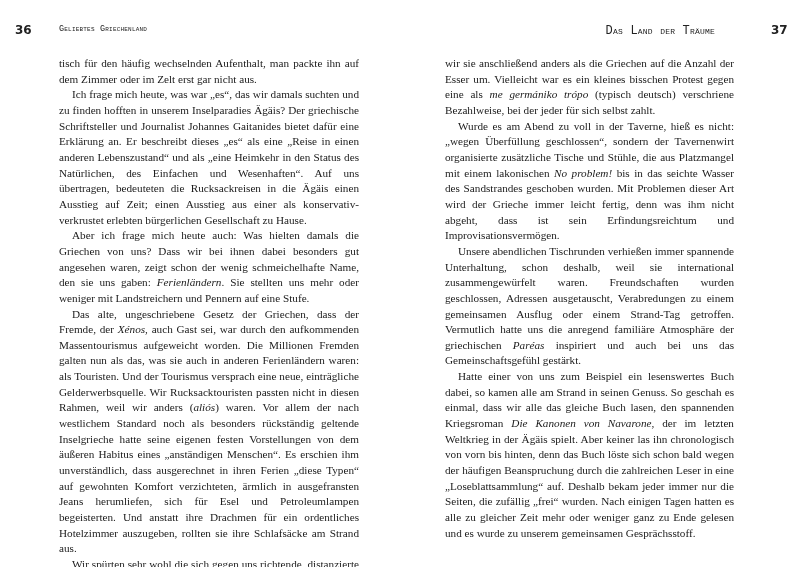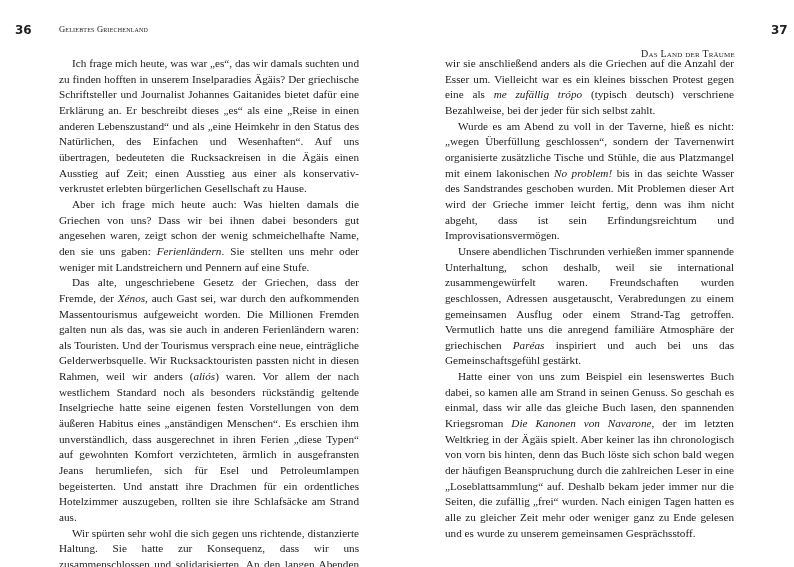--- a/index.html
+++ b/index.html
@@ -13,60 +13,61 @@
   .page-left { left: 0; width: 397px; }
   .page-right { left: 397px; width: 397px; }
 
   .folio {
     position: absolute; top: 23px;
     font-family: "DejaVu Sans", "Liberation Sans", sans-serif;
     font-size: 12px; font-weight: bold; color: #222;
   }
   .running-head {
     position: absolute; top: 24px;
-    font-family: Liberation Serif, serif;
+    font-family: Liberation Mono, monospace;
     font-size: 7px; font-variant: small-caps; letter-spacing: 0.2px;
     color: #222; white-space: nowrap;
   }
   .page-left .folio { left: 15px; }
   .page-left .running-head { left: 59px; font-size: 8.5px; }
   .page-right .folio { left: 374px; }
-  .page-right .running-head { right: 59px; font-size: 10px; margin-top: 24px; }
+  .page-right .running-head { right: 79px; font-size: 12px; }
 
   .text-block {
     position: absolute; top: 56px;
     font-size: 11.2px; line-height: 15.65px;
     text-align: justify; hyphens: manual;
   }
   .page-left .text-block { left: 59px; width: 300px; }
   .page-right .text-block { left: 48px; width: 289px; }
 
   .text-block p { margin: 0; text-indent: 13px; }
   .text-block p.noindent { text-indent: 0; }
   .text-block em { font-style: italic; }
 </style>
 </head>
 <body>
 
 <div class="page page-left">
   <div class="folio">36</div>
   <div class="running-head">Geliebtes Griechenland</div>
   <div class="text-block">
+      <p class="noindent"><span>tisch für den häufig wechselnden Aufenthalt, man packte ihn auf dem Zimmer oder im Zelt erst gar nicht aus.</span></p>
       <p><span>Ich frage mich heute, was war „es“, das wir damals suchten und zu finden hofften in unserem Inselparadies Ägäis? Der griechische Schriftsteller und Journalist Johannes Gaitanides bietet dafür eine Erklärung an. Er beschreibt dieses „es“ als eine „Reise in einen anderen Lebenszustand“ und als „eine Heimkehr in den Status des Natürlichen, des Einfachen und Wesenhaften“. Auf uns übertragen, bedeuteten die Rucksackreisen in die Ägäis einen Ausstieg auf Zeit; einen Ausstieg aus einer als konservativ-verkrustet erlebten bürgerlichen Gesellschaft zu Hause.</span></p>
       <p><span>Aber ich frage mich heute auch: Was hielten damals die Griechen von uns? Dass wir bei ihnen dabei besonders gut angesehen waren, zeigt schon der wenig schmeichelhafte Name, den sie uns gaben: </span><em>Ferienländern</em><span>. Sie stellten uns mehr oder weniger mit Landstreichern und Pennern auf eine Stufe.</span></p>
       <p><span>Das alte, ungeschriebene Gesetz der Griechen, dass der Fremde, der </span><em>Xénos</em><span>, auch Gast sei, war durch den aufkommenden Massentourismus aufgeweicht worden. Die Millionen Fremden galten nun als das, was sie auch in anderen Ferienländern waren: als Touristen. Und der Tourismus versprach eine neue, einträgliche Gelderwerbsquelle. Wir Rucksacktouristen passten nicht in diesen Rahmen, weil wir anders (</span><em>aliós</em><span>) waren. Vor allem der nach westlichem Standard noch als besonders rückständig geltende Inselgrieche hatte seine eigenen festen Vorstellungen von dem äußeren Habitus eines „anständigen Menschen“. Es erschien ihm unverständlich, dass ausgerechnet in ihren Ferien „diese Typen“ auf gewohnten Komfort verzichteten, ärmlich in ausgefransten Jeans herumliefen, sich für Esel und Petroleumlampen begeisterten. Und anstatt ihre Drachmen für ein ordentliches Hotelzimmer auszugeben, rollten sie ihre Schlafsäcke am Strand aus.</span></p>
       <p><span>Wir spürten sehr wohl die sich gegen uns richtende, distanzierte Haltung. Sie hatte zur Konsequenz, dass wir uns zusammenschlossen und solidarisierten. An den langen Abenden in den Strand-Tavernen stellten wir die Tische zu einer </span></p>
     </div>
 </div>
 
 <div class="page page-right">
   <div class="running-head">Das Land der Träume</div>
   <div class="folio">37</div>
   <div class="text-block">
     <div>
-        <p class="noindent"><span>wir sie anschließend anders als die Griechen auf die Anzahl der Esser um. Vielleicht war es ein kleines bisschen Protest gegen eine als </span><em>me zufällig trópo</em><span> (typisch deutsch) verschriene Bezahlweise, bei der jeder für sich selbst zahlt.</span></p>
+        <p class="noindent"><span>wir sie anschließend anders als die Griechen auf die Anzahl der Esser um. Vielleicht war es ein kleines bisschen Protest gegen eine als </span><em>me germániko trópo</em><span> (typisch deutsch) verschriene Bezahlweise, bei der jeder für sich selbst zahlt.</span></p>
         <p><span>Wurde es am Abend zu voll in der Taverne, hieß es nicht: „wegen Überfüllung geschlossen“, sondern der Tavernenwirt organisierte zusätzliche Tische und Stühle, die aus Platzmangel mit einem lakonischen </span><em>No problem!</em><span> bis in das seichte Wasser des Sandstrandes geschoben wurden. Mit Problemen dieser Art wird der Grieche immer leicht fertig, denn was ihm nicht abgeht, dass ist sein Erfindungsreichtum und Improvisationsvermögen.</span></p>
         <p><span>Unsere abendlichen Tischrunden verhießen immer spannende Unterhaltung, schon deshalb, weil sie international zusammengewürfelt waren. Freundschaften wurden geschlossen, Adressen ausgetauscht, Verabredungen zu einem gemeinsamen Ausflug oder einem Strand-Tag getroffen. Vermutlich hatte uns die anregend familiäre Atmosphäre der griechischen </span><em>Paréas</em><span> inspiriert und auch bei uns das Gemeinschaftsgefühl gestärkt.</span></p>
         <p><span>Hatte einer von uns zum Beispiel ein lesenswertes Buch dabei, so kamen alle am Strand in seinen Genuss. So geschah es einmal, dass wir alle das gleiche Buch lasen, den spannenden Kriegsroman </span><em>Die Kanonen von Navarone</em><span>, der im letzten Weltkrieg in der Ägäis spielt. Aber keiner las ihn chronologisch von vorn bis hinten, denn das Buch löste sich schon bald wegen der häufigen Beanspruchung durch die zahlreichen Leser in eine „Loseblattsammlung“ auf. Deshalb bekam jeder immer nur die Seiten, die zufällig „frei“ wurden. Nach einigen Tagen hatten es alle zu gleicher Zeit mehr oder weniger ganz zu Ende gelesen und es wurde zu unserem gemeinsamen Gesprächsstoff.</span></p>
       </div>
 
   </div>
 </div>
 
 </body></html>

